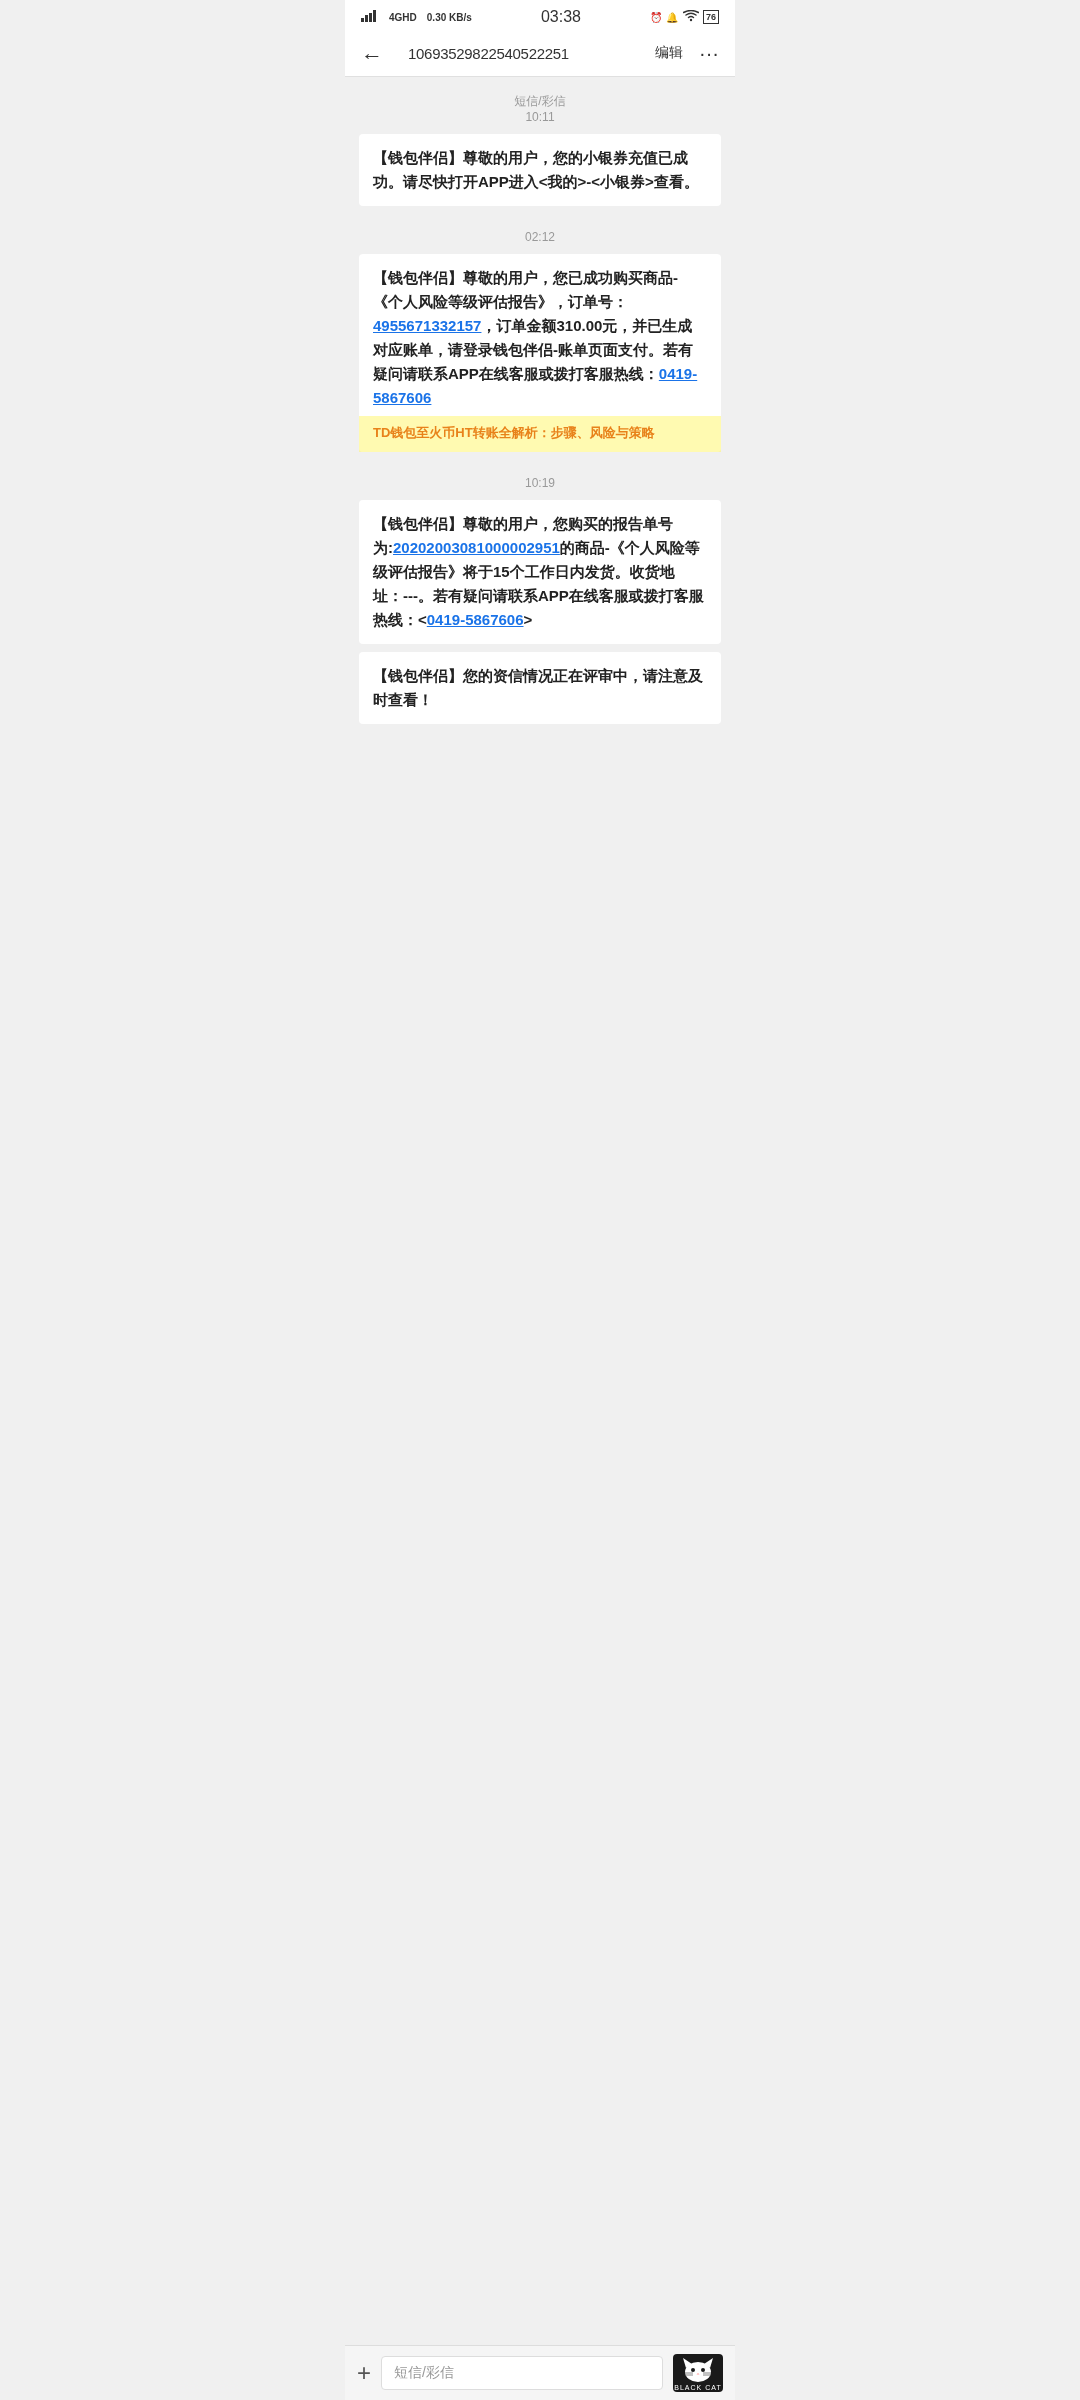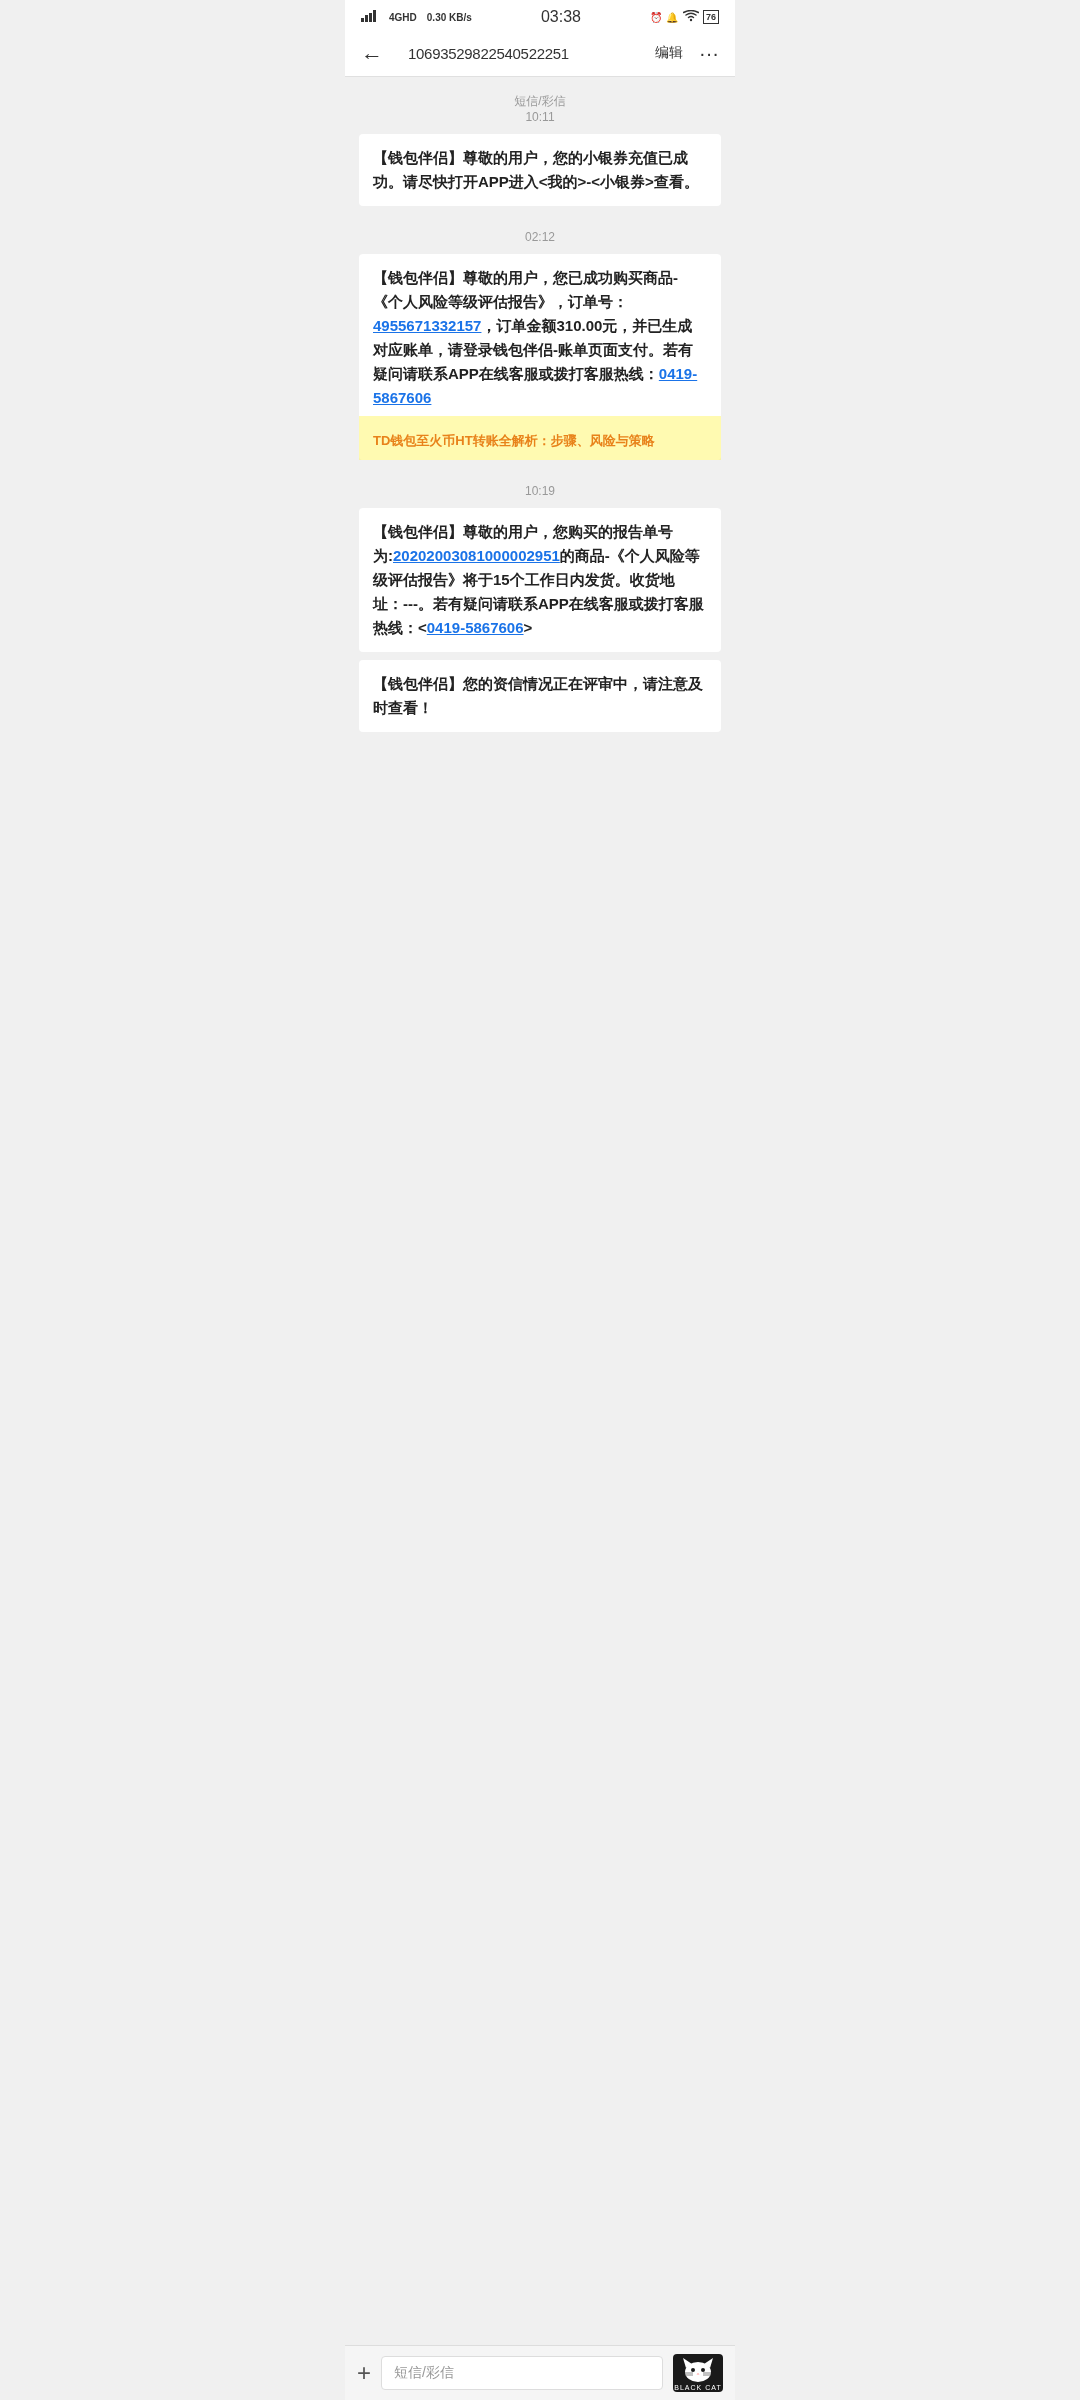--- a/index.html
+++ b/index.html
@@ -247,21 +247,21 @@
   <div class="message-bubble">
     <span>【钱包伴侣】尊敬的用户，您的小银券充值已成功。请尽快打开APP进入&lt;我的&gt;-&lt;小银券&gt;查看。</span>
   </div>
 
   <div class="timestamp">02:12</div>
 
   <div class="message-bubble">
     <div class="msg-content">
       <span>【钱包伴侣】尊敬的用户，您已成功购买商品-《个人风险等级评估报告》，订单号：</span><a href="#">4955671332157</a><span>，订单金额310.00元，并已生成对应账单，请登录钱包伴侣-账单页面支付。若有疑问请联系APP在线客服或拨打客服热线：</span><a href="tel:0419-5867606">0419-5867606</a>
     </div>
-    <div style="background: rgba(255,245,100,0.5); margin: 6px -14px -12px; padding: 12px 14px 8px; position: relative; overflow: hidden;">
+    <div style="background: rgba(255,245,100,0.5); margin: 6px -14px -12px; padding: 4px 14px 8px; position: relative; overflow: hidden;">
       <span class="ad-text">TD钱包至火币HT转账全解析：步骤、风险与策略</span>
     </div>
   </div>
 
   <div class="timestamp">10:19</div>
 
   <div class="message-bubble">
     <span>【钱包伴侣】尊敬的用户，您购买的报告单号为:</span><a href="#">20202003081000002951</a><span>的商品-《个人风险等级评估报告》将于15个工作日内发货。收货地址：---。若有疑问请联系APP在线客服或拨打客服热线：&lt;</span><a href="tel:0419-5867606">0419-5867606</a><span>&gt;</span>
   </div>
 

